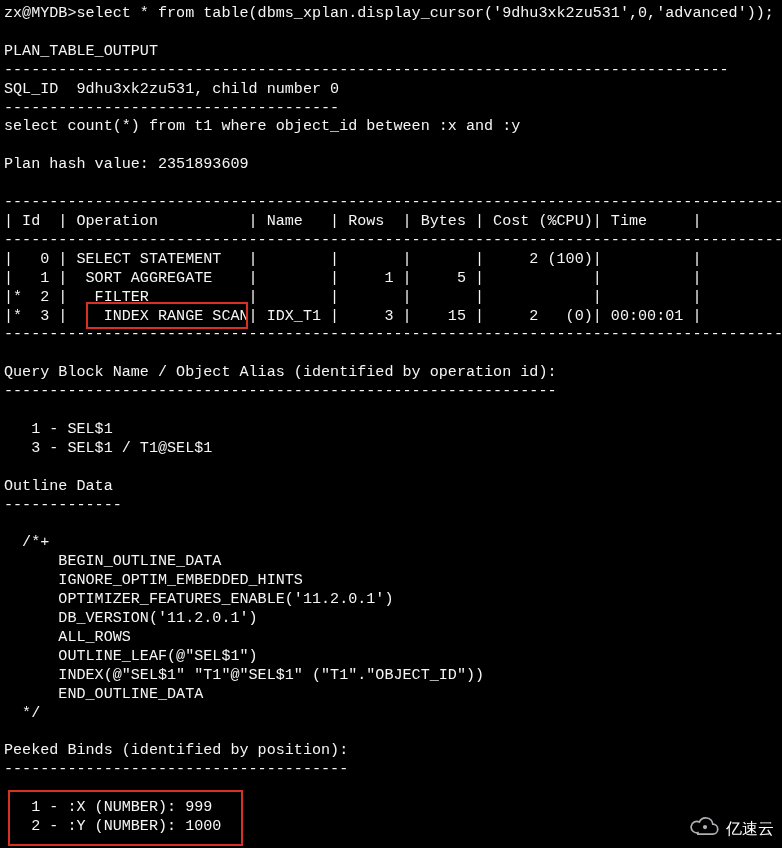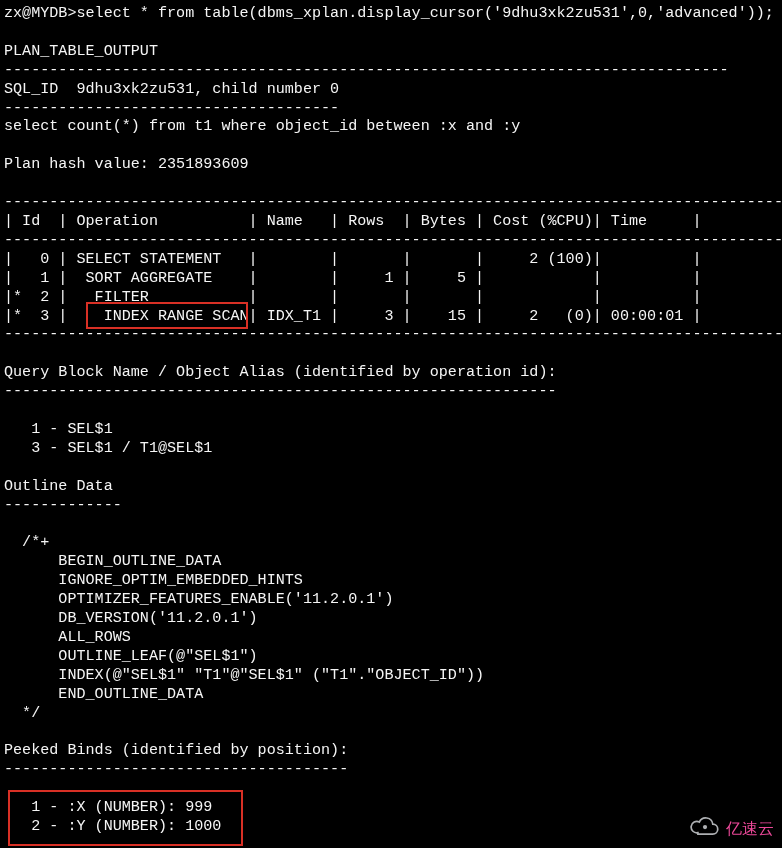--- a/index.html
+++ b/index.html
@@ -27,21 +27,21 @@
     position: absolute;
     border: 2px solid #d93025;
     pointer-events: none;
   }
   .watermark {
     position: absolute;
     right: 8px;
     bottom: 6px;
     font-size: 16px;
     font-family: sans-serif;
-    color: #ec4899;
+    color: #ffffff;
     display: flex;
     align-items: center;
     gap: 4px;
   }
   .watermark svg {
     height: 20px;
   }
 </style>
 </head>
 <body>

